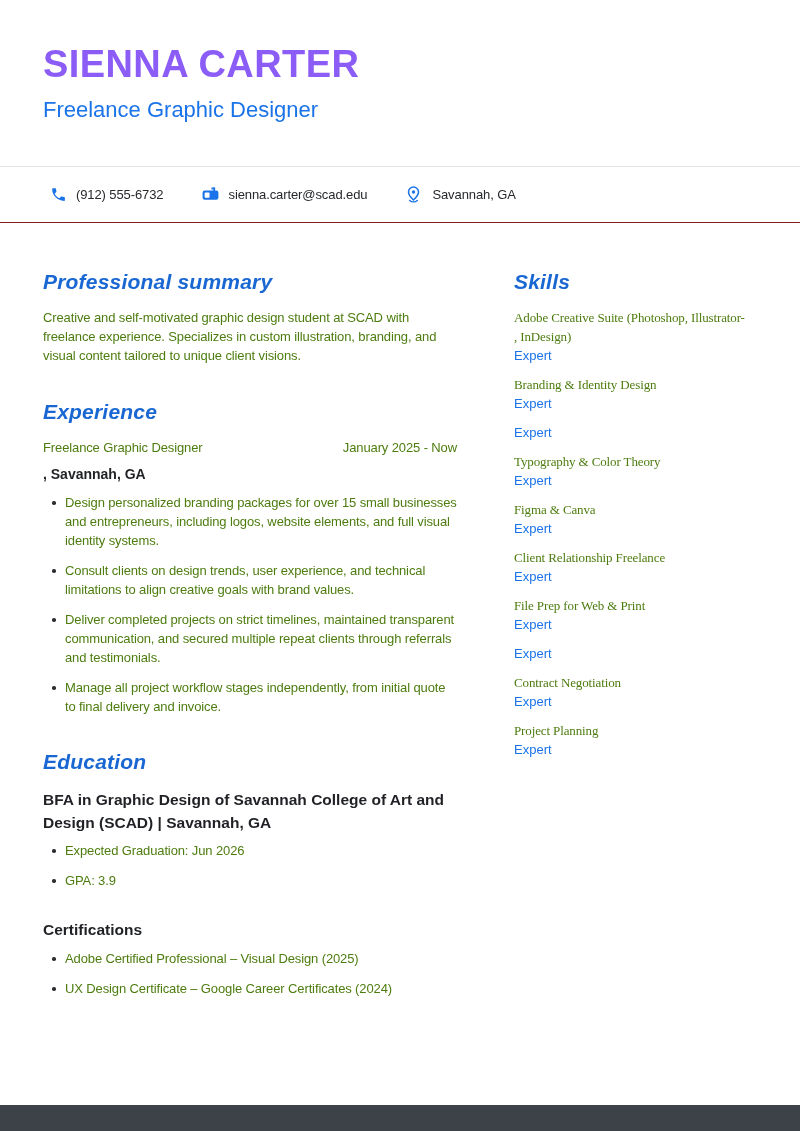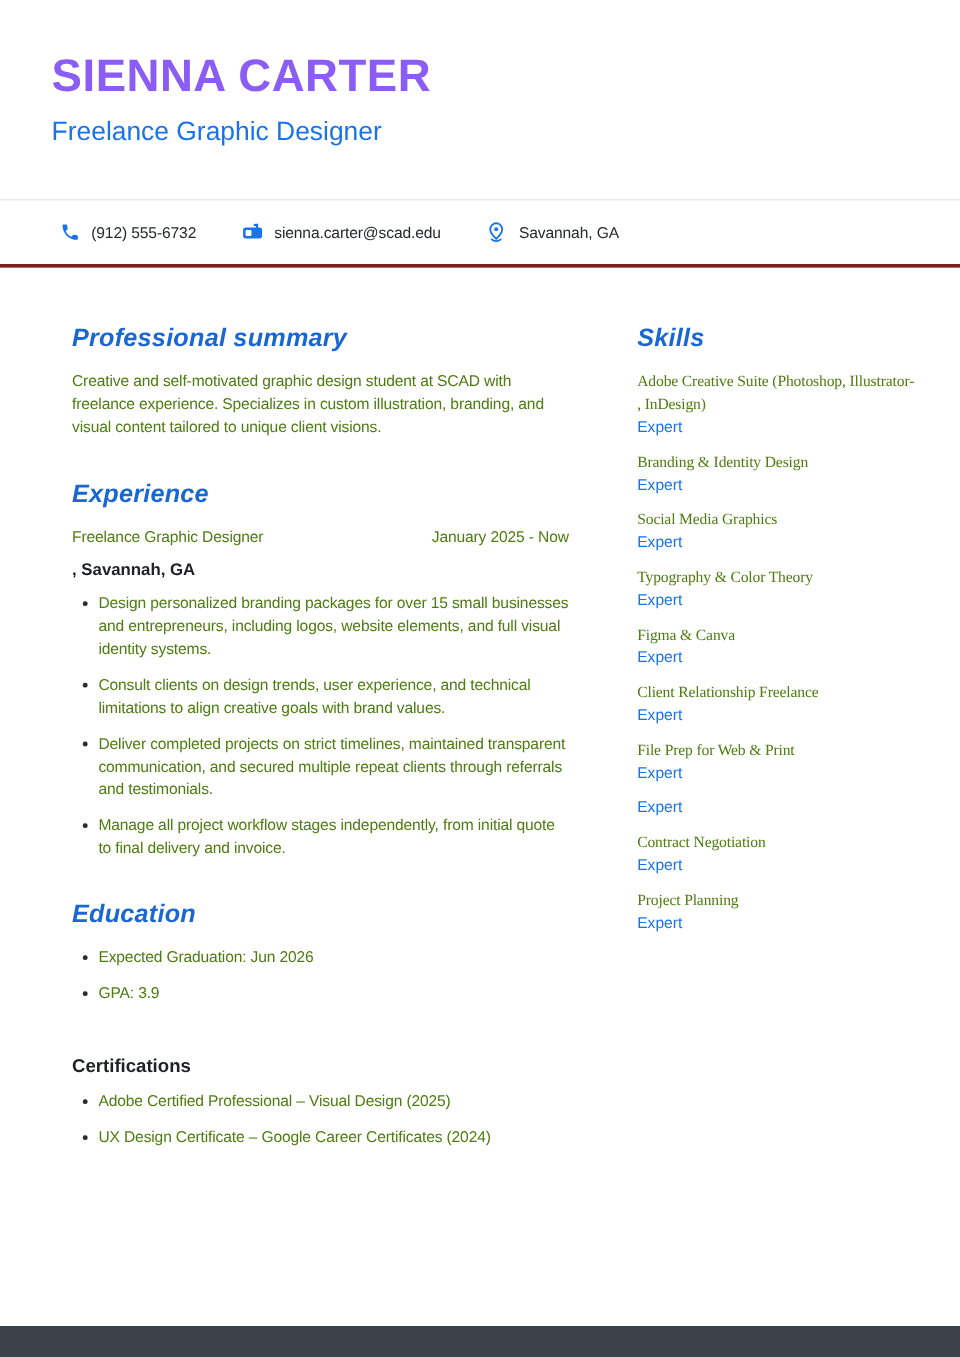--- a/index.html
+++ b/index.html
@@ -16,29 +16,29 @@
     font-size:38px; line-height:40px; font-weight:700;
     letter-spacing:0.4px; color:#8b5cf6;
   }
   .job-title {
     font-size:22px; line-height:28px; margin-top:12px;
     color:#1a73e8; font-weight:400;
   }
   
   .contact-bar {
     margin-top:42px; height:57px;
-    border-top:1px solid #e3e4e6; border-bottom:3px solid #7f1d1d;
+    border-top:1px solid #e3e4e6; border-bottom:1px solid #7f1d1d;
     display:flex; align-items:center; gap:37px;
     padding-left:50px;
   }
   .contact-item { display:flex; align-items:center; gap:9px; }
   .contact-item .ctext { font-size:13px; color:#26282c; letter-spacing:-0.1px; }
   .cicon { flex:0 0 auto; display:block; }
   
-  .main { display:flex; padding:46px 30px 0 60px; }
+  .main { display:flex; padding:46px 30px 0 43px; }
   .col-left { flex:0 0 414px; width:414px; }
   .col-right { flex:1; min-width:0; margin-left:57px; }
   .section-heading {
     font-size:21px; line-height:26px; font-style:italic; font-weight:700;
     color:#1967d2; letter-spacing:0.2px; margin-bottom:13px;
   }
   .body-text, .bullets li, .skill-name, .job-row {
     font-size:13px; line-height:19px; color:#4d7c0f; letter-spacing:-0.12px;
   }
   .sec-summary { margin-bottom:34px; }
@@ -56,21 +56,21 @@
   .bullets li::before {
     content:""; position:absolute; left:-13px; top:8px;
     width:3.5px; height:3.5px; border-radius:50%; background:#2b2d31;
   }
   .degree-line {
     font-size:15.5px; line-height:23px; font-weight:700;
     color:#1f2125; margin-bottom:7px;
   }
   .sub-heading {
     font-size:15.5px; line-height:20px; font-weight:700;
-    color:#1f2125; margin-bottom:9px; margin-top:42px;
+    color:#1f2125; margin-bottom:9px; margin-top:30px;
   }
   
   .skill { margin-bottom:10px; }
   .skill-name { white-space:pre-line;font-family:Liberation Serif, serif; }
   .skill-level { font-size:13px; line-height:19px; color:#1a73e8; }
   
   .footer-bar {
     position:absolute; left:0; right:0; bottom:0; height:26px;
     background:#3d4249;
   }
@@ -128,20 +128,21 @@
       <ul class="bullets">
         <li>Design personalized branding packages for over 15 small businesses and entrepreneurs, including logos, website elements, and full visual identity systems.</li>
         <li>Consult clients on design trends, user experience, and technical limitations to align creative goals with brand values.</li>
         <li>Deliver completed projects on strict timelines, maintained transparent communication, and secured multiple repeat clients through referrals and testimonials.</li>
         <li>Manage all project workflow stages independently, from initial quote to final delivery and invoice.</li>
       </ul>
     </div>
 
     <div class="sec-education">
       <div class="section-heading">Education</div>
+      <div class="degree-line">BFA in Graphic Design of Savannah College of Art and Design (SCAD) | Savannah, GA</div>
       <ul class="bullets">
         <li>Expected Graduation: Jun 2026</li>
         <li>GPA: 3.9</li>
       </ul>
     </div>
 
     <div class="sec-certifications">
       <div class="sub-heading">Certifications</div>
       <ul class="bullets">
         <li>Adobe Certified Professional – Visual Design (2025)</li>
@@ -157,21 +158,20 @@
     <div class="skill">
       <div class="skill-name">Adobe Creative Suite (Photoshop, Illustrator-
 , InDesign)</div>
       <div class="skill-level">Expert</div>
     </div>
     <div class="skill">
       <div class="skill-name">Branding &amp; Identity Design</div>
       <div class="skill-level">Expert</div>
     </div>
     <div class="skill">
-      <div class="skill-name">Social Media Graphics</div>
       <div class="skill-level">Expert</div>
     </div>
     <div class="skill">
       <div class="skill-name">Typography &amp; Color Theory</div>
       <div class="skill-level">Expert</div>
     </div>
     <div class="skill">
       <div class="skill-name">Figma &amp; Canva</div>
       <div class="skill-level">Expert</div>
     </div>

